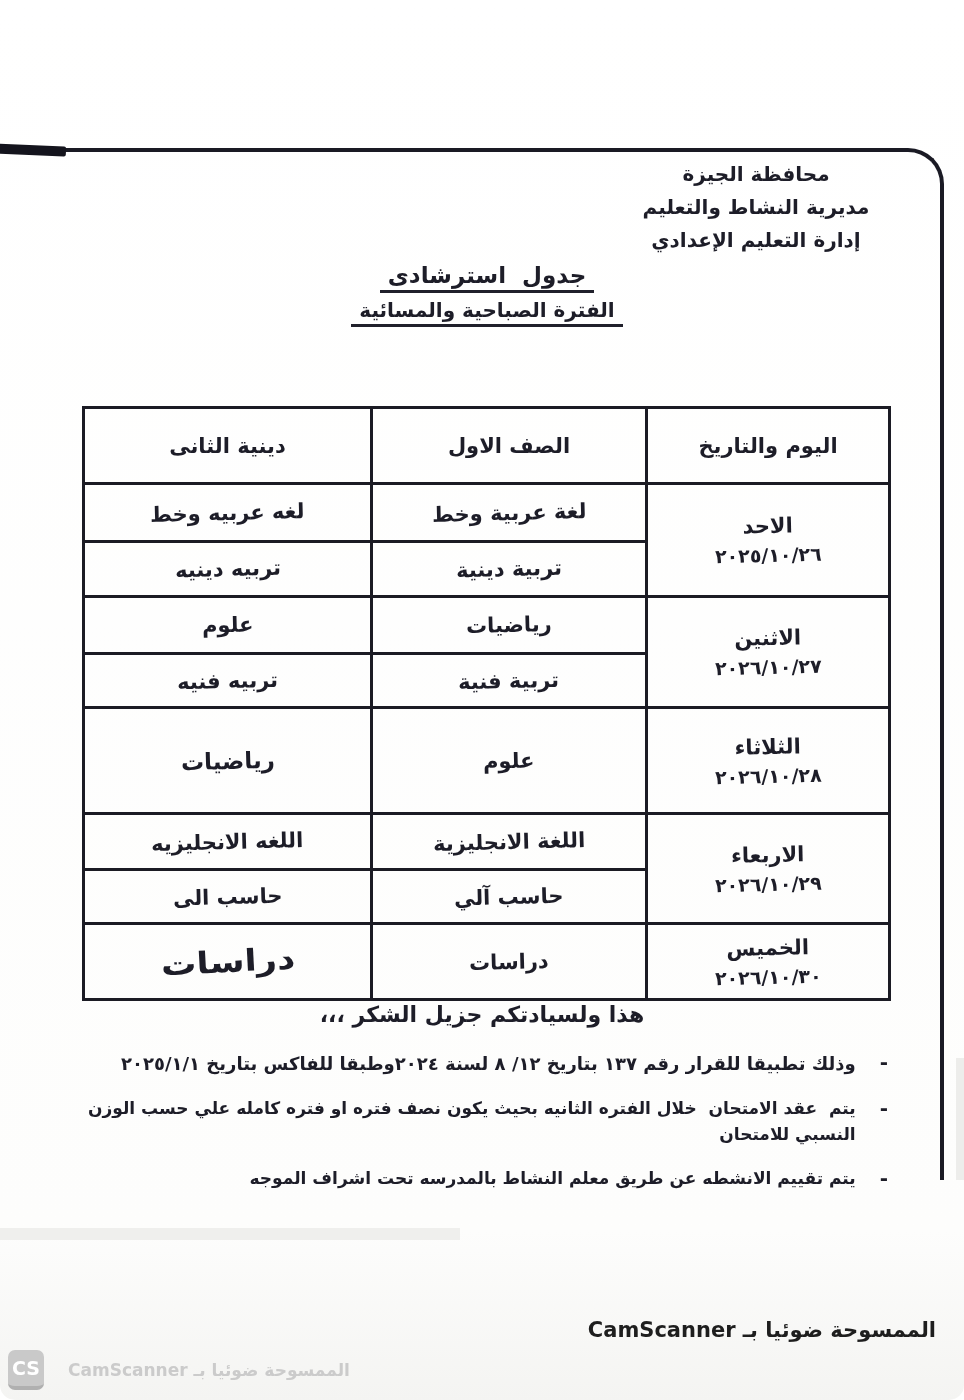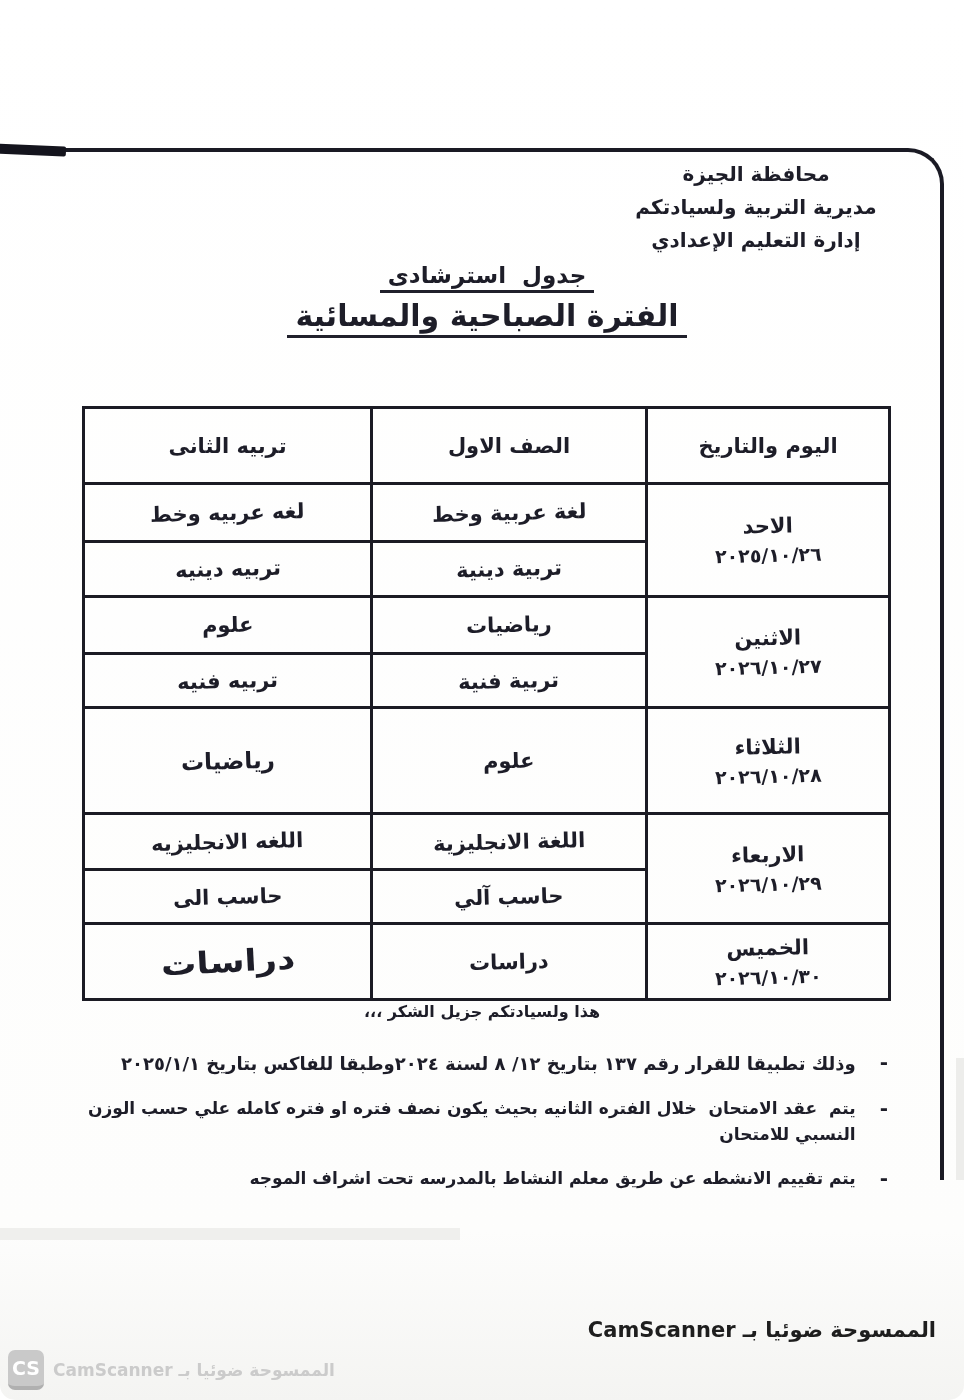--- a/index.html
+++ b/index.html
@@ -39,21 +39,21 @@
     direction:rtl;text-align:center;font-weight:bold;
   }
   .titles .line{margin-bottom:5px;}
   .titles .u{
     display:inline-block;border-bottom:3px solid #20202b;
     padding:0 8px 2px;white-space:pre-wrap;text-align:right;
   }
   .t1{font-size:23px;}
   .t2{font-size:22px;}
   .t3{font-size:22px;}
-  .t4{font-size:30px;}
+  .t4{font-size:20px;}
 
   
   table.schedule{
     position:absolute;left:82px;top:406px;width:806px;
     border-collapse:collapse;table-layout:fixed;direction:rtl;
   }
   table.schedule,
   table.schedule th,
   table.schedule td{border:3px solid #1b1b24;}
   table.schedule th,
@@ -76,41 +76,41 @@
   .day-date{font-size:19px;margin-top:6px;}
   .tilt{display:inline-block;transform:rotate(-1.5deg);}
   .studies-big{
     display:inline-block;font-size:30px;
     transform:rotate(-3deg) scaleX(1.18);
   }
 
   
   .closing{
     position:absolute;top:1002px;left:0;width:964px;
-    direction:rtl;text-align:center;font-weight:bold;font-size:16px;
+    direction:rtl;text-align:center;font-weight:bold;font-size:22px;
   }
   .notes{
     position:absolute;top:1050px;right:76px;left:36px;
     direction:rtl;font-weight:bold;
   }
   .note{
     display:flex;align-items:flex-start;gap:24px;
     margin-bottom:19px;font-size:17px;line-height:1.5;
   }
   .note .dash{flex:0 0 auto;font-size:20px;line-height:1.2;}
   .note .txt{white-space:pre-wrap;}
 
   
   .wm-dark{
     position:absolute;top:1318px;right:28px;
     direction:rtl;font-weight:bold;font-size:21px;color:#1e1e1e;
   }
   .wm-light{
     position:absolute;top:1350px;left:8px;
-    display:flex;align-items:center;gap:9px;
+    display:flex;align-items:center;gap:24px;
   }
   .cs-badge{
     width:36px;height:36px;border-radius:7px;
     background:#c9c9c9;border-bottom:4px solid #b0b0b0;
     color:#ffffff;font-weight:bold;font-size:19px;
     display:grid;place-items:center;
   }
   .wm-light .cap{
     direction:rtl;font-weight:bold;font-size:17px;color:#cbcbcb;
   }
@@ -120,40 +120,40 @@
 
 <div class="page">
 
   <div class="frame"></div>
   <div class="frame-hook"></div>
   <div class="artifact-band"></div>
   <div class="artifact-right"></div>
 
   <div class="org">
     <div>محافظة الجيزة</div>
-    <div>مديرية التربية ولسيادتكم</div>
+    <div>مديرية النشاط والتعليم</div>
     <div>إدارة التعليم الإعدادي</div>
   </div>
 
   <div class="titles">
     <div class="line t1"><span class="u">جدول  استرشادى</span></div>
     <div class="line t4"><span class="u">الفترة الصباحية والمسائية</span></div>
   </div>
 
   <table class="schedule" dir="rtl">
     <colgroup>
       <col style="width:243px">
       <col style="width:275px">
       <col style="width:288px">
     </colgroup>
     <thead>
       <tr class="h-head">
         <th>اليوم والتاريخ</th>
         <th class="high">الصف الاول</th>
-        <th class="low">تربيه الثانى</th>
+        <th class="low">دينية الثانى</th>
       </tr>
     </thead>
     <tbody>
 
       <tr class="h-sun1">
         <td rowspan="2">
           <div class="day-wrap">
             <div class="day-name">الاحد</div>
             <div class="day-date">٢٠٢٥/١٠/٢٦</div>
           </div>

